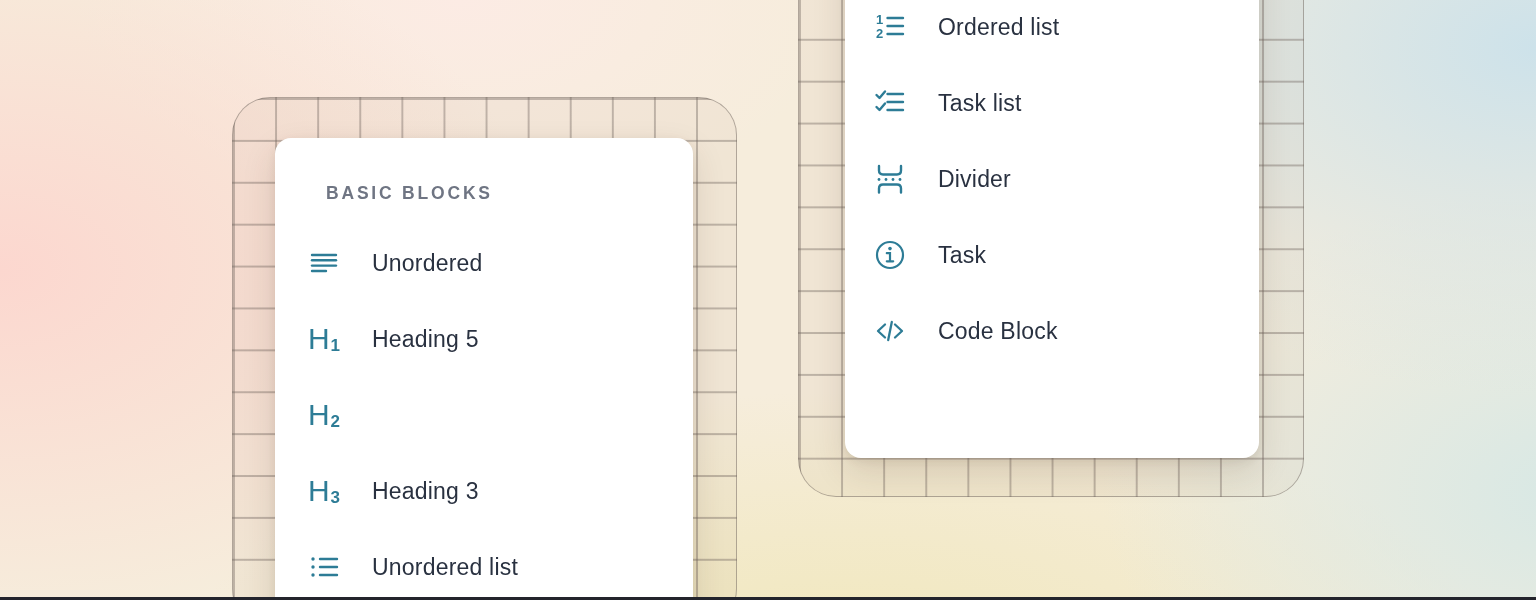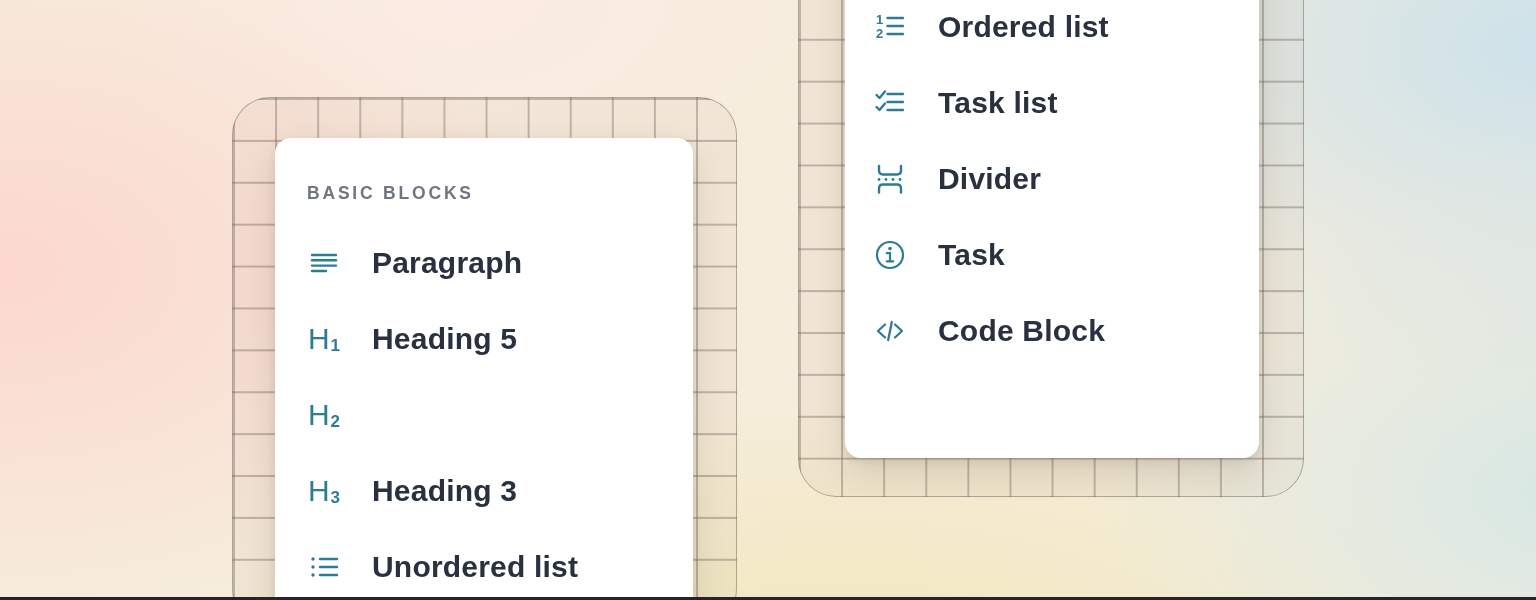--- a/index.html
+++ b/index.html
@@ -33,30 +33,30 @@
   }
   .grid-left{left:232px;top:97px;width:505px;height:530px;}
   .grid-right{left:798px;top:-46px;width:506px;height:543px;}
   .card{
     position:absolute;background:var(--card_bg);border-radius:16px;
     box-shadow:0 14px 34px rgba(70,45,30,0.14), 0 3px 10px rgba(70,45,30,0.08);
   }
   .card-left{left:275px;top:138px;width:418px;height:490px;}
   .card-right{left:845px;top:-62px;width:414px;height:520px;}
   .card-header{
-    position:absolute;left:32px;top:45px;
+    position:absolute;left:51px;top:45px;
     font-size:17.5px;font-weight:700;letter-spacing:2.8px;
     color:var(--header_text);
   }
   .menu{position:absolute;left:33px;right:12px;}
   .card-left .menu{top:87px;}
   .card-right .menu{left:29px;top:51px;}
   .menu-item{height:76px;display:flex;align-items:center;gap:32px;cursor:pointer;}
   .menu-item .label{
-    font-size:30px;font-weight:700;color:var(--item_text);letter-spacing:0.2px;
+    font-size:23px;font-weight:400;color:var(--item_text);letter-spacing:0.2px;
   }
   .icon{width:32px;height:32px;flex:0 0 32px;color:var(--accent);display:inline-flex;
     align-items:center;justify-content:center;}
   .icon svg{width:32px;height:32px;display:block;}
   .icon svg *{vector-effect:none;}
   .h-icon{font-size:30px;font-weight:500;line-height:1;}
   .h-sub{font-size:17px;font-weight:700;line-height:1;align-self:flex-end;
     margin-left:1px;padding-bottom:1px;}
   svg text{font-family:"Liberation Sans","DejaVu Sans",sans-serif;}
   .bottom-bar{position:absolute;left:0;right:0;bottom:0;height:3px;
@@ -76,21 +76,21 @@
 
       <div class="menu-item">
         <span class="icon">
           <svg viewBox="0 0 32 32" fill="none" stroke="currentColor" stroke-width="2.4" stroke-linecap="round">
             <line x1="4" y1="8" x2="28" y2="8"></line>
             <line x1="4" y1="13.3" x2="28" y2="13.3"></line>
             <line x1="4" y1="18.6" x2="28" y2="18.6"></line>
             <line x1="4" y1="24" x2="18" y2="24"></line>
           </svg>
         </span>
-        <span class="label">Paragraph</span>
+        <span class="label">Unordered</span>
       </div>
 
       <div class="menu-item">
         <span class="icon h-icon">
           <span>H</span>
             <span class="h-sub">1</span>
         </span>
         <span class="label">Heading 5</span>
       </div>
 

